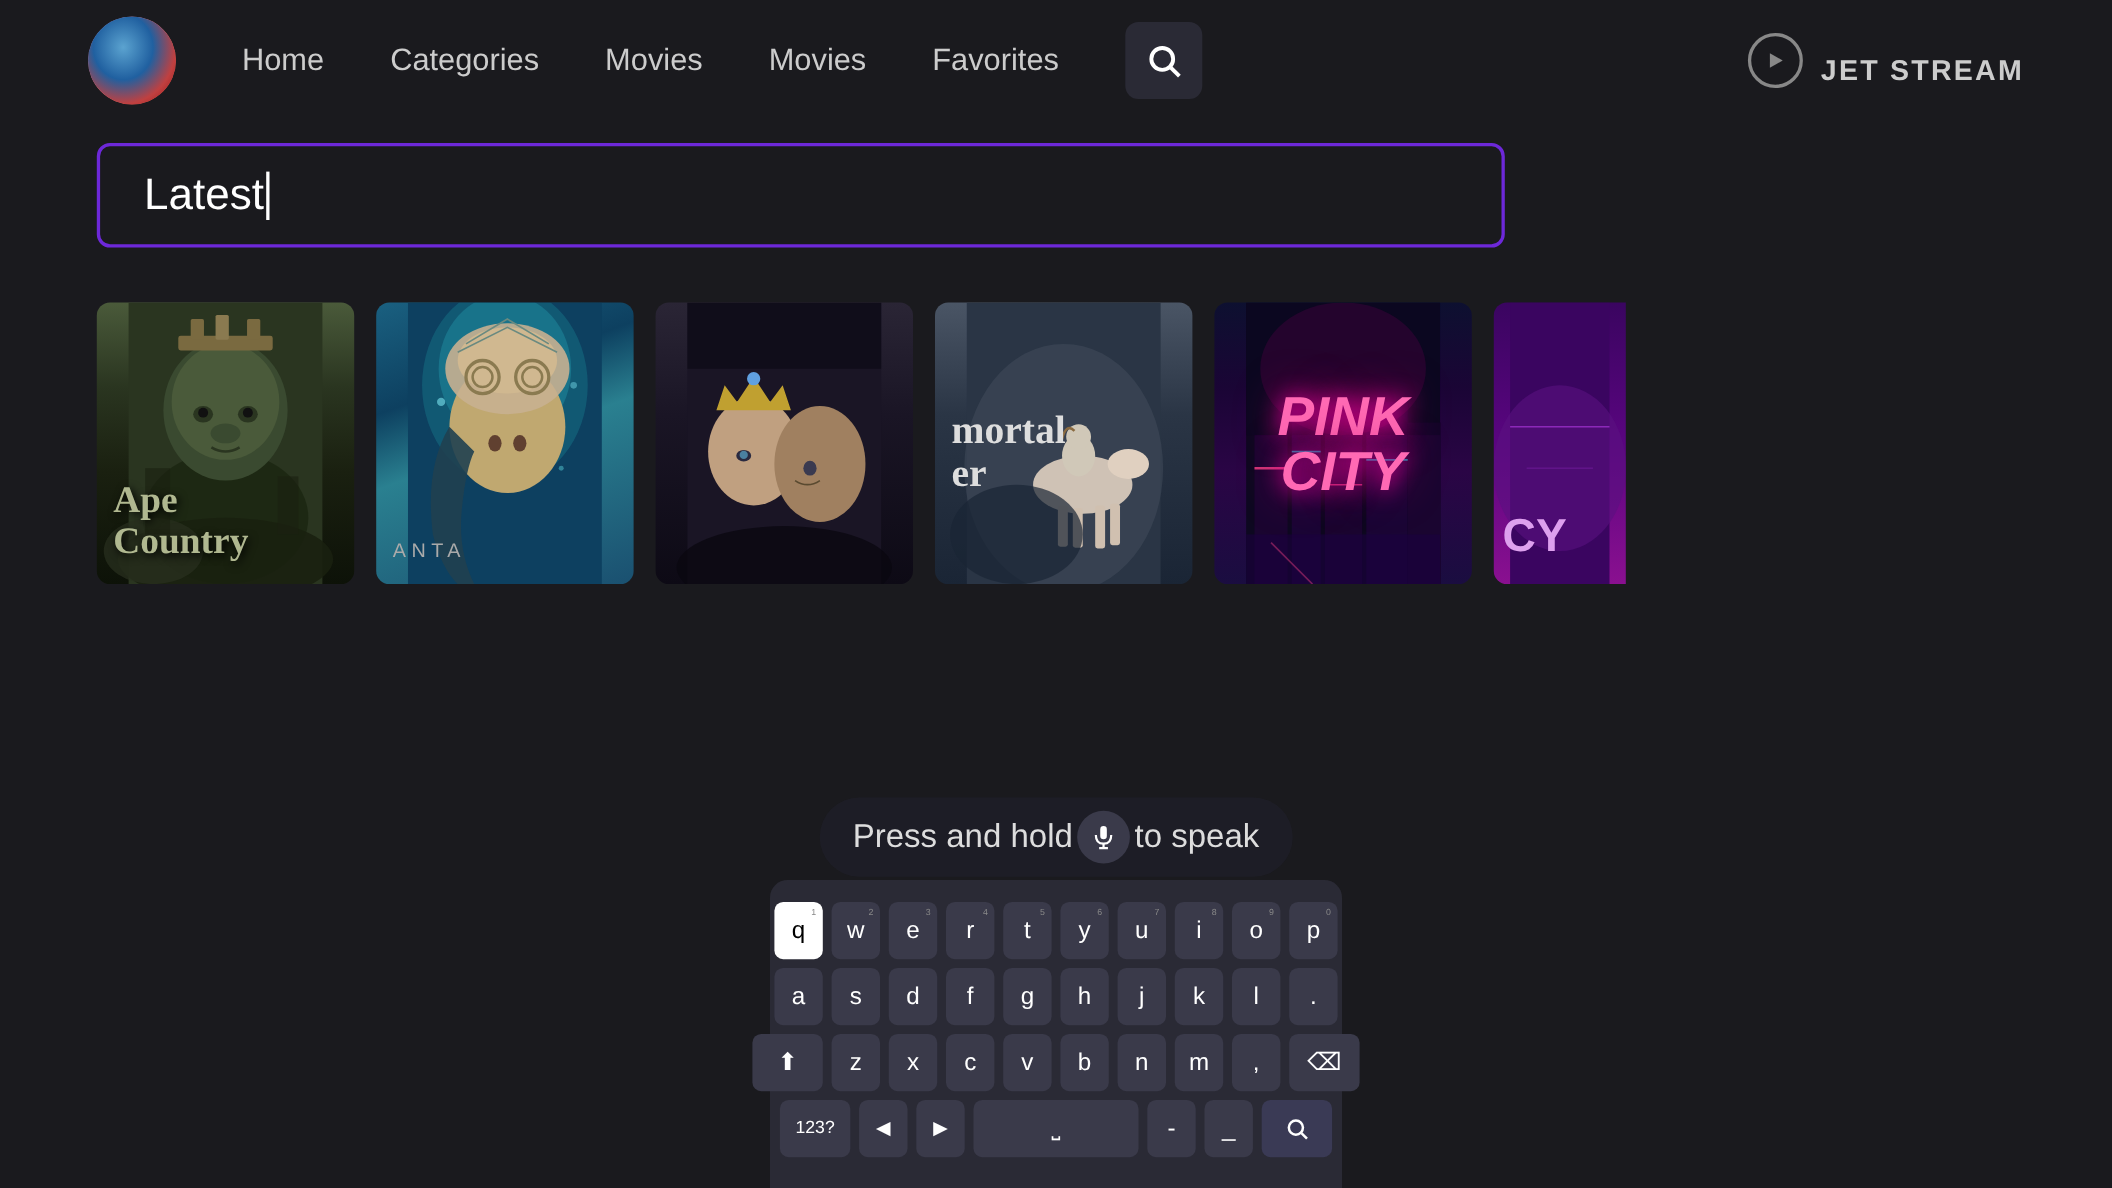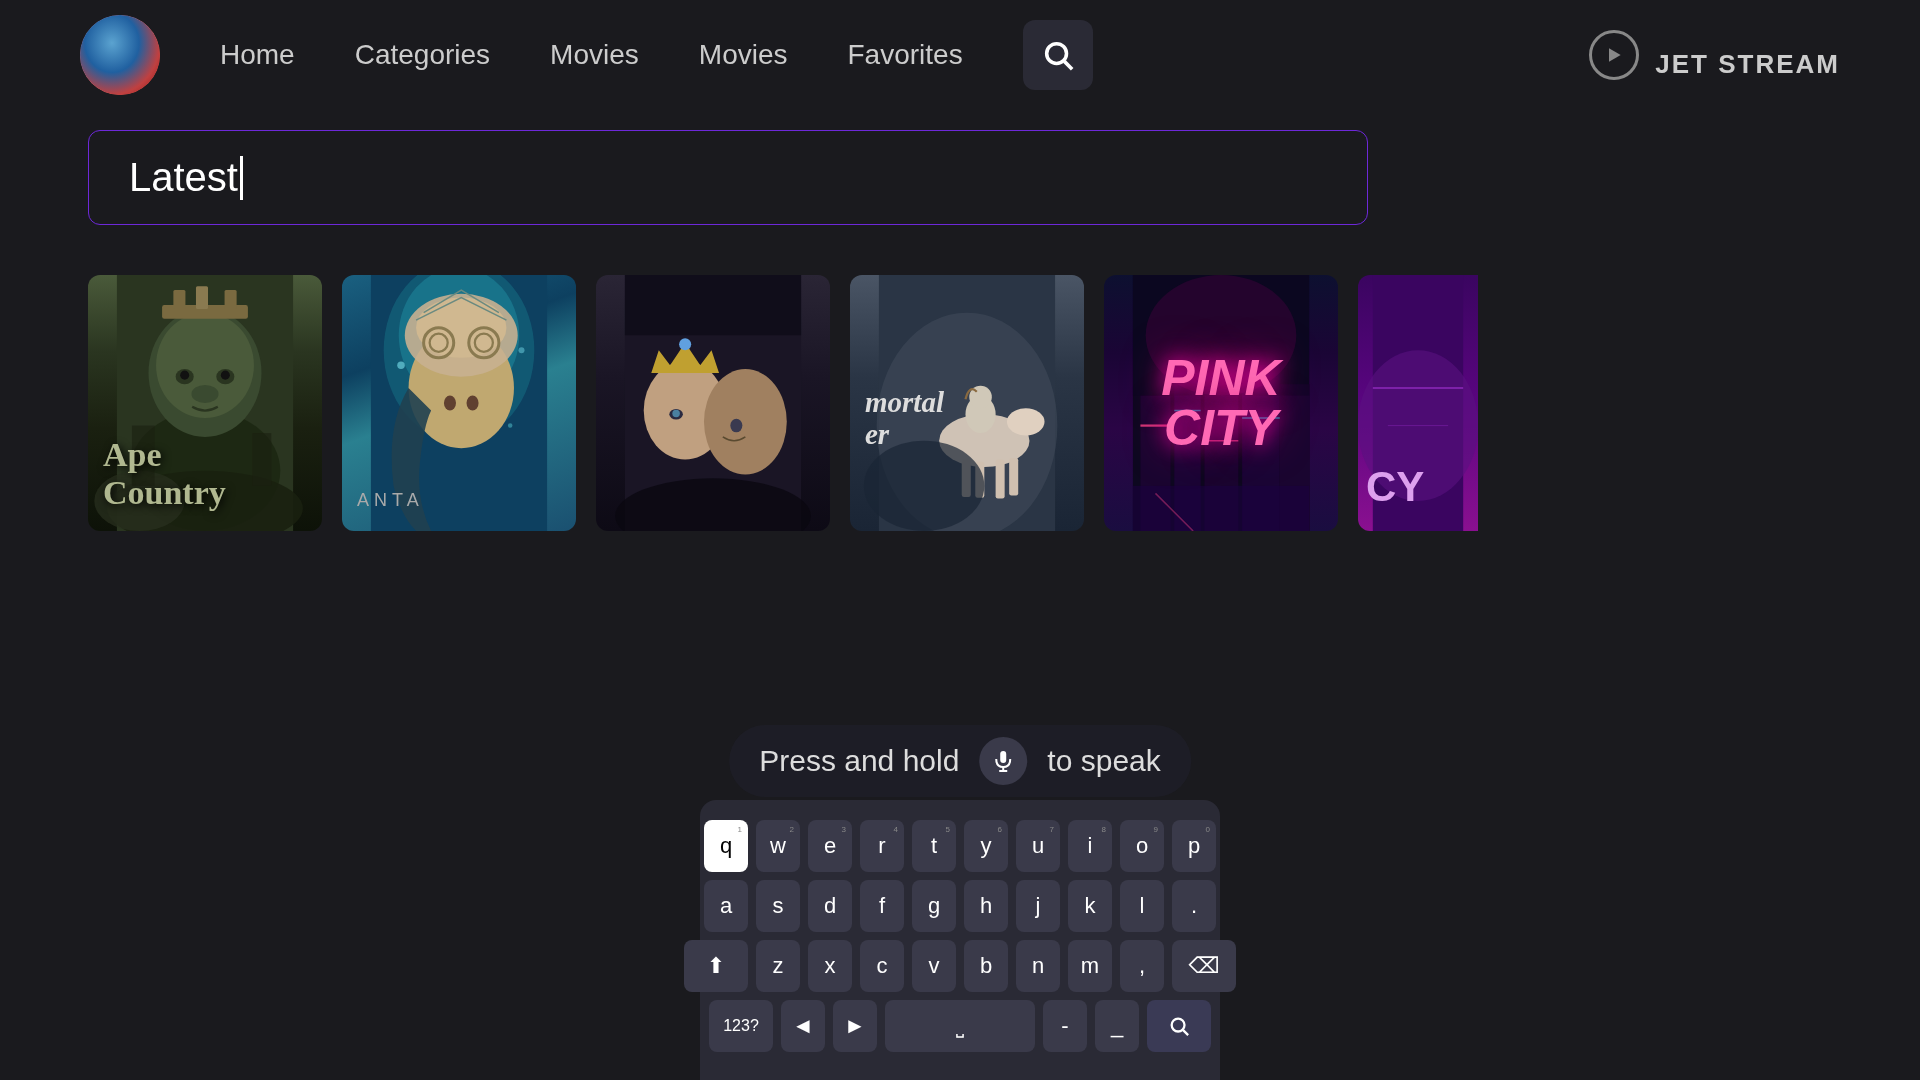--- a/index.html
+++ b/index.html
@@ -88,21 +88,21 @@
       letter-spacing: 2px;
     }
 
     
     .search-section {
       padding: 20px 88px;
     }
     .search-input-box {
       width: 1280px;
       height: 95px;
-      border: 1px solid #6d28d9;
+      border: 3px solid #6d28d9;
       border-radius: 12px;
       background: transparent;
       display: flex;
       align-items: center;
       padding: 0 40px;
     }
     .search-text {
       font-size: 40px;
       color: #fff;
       font-weight: 400;
@@ -189,21 +189,21 @@
     .voice-hint {
       position: absolute;
       top: -75px;
       left: 50%;
       transform: translateX(-50%);
       white-space: nowrap;
       font-size: 30px;
       color: #ddd;
       display: flex;
       align-items: center;
-      gap: 20px;
+      gap: 4px;
       background: rgba(30,30,40,0.85);
       padding: 12px 30px;
       border-radius: 50px;
     }
     .mic-circle {
       width: 48px;
       height: 48px;
       background: #3a3a4a;
       border-radius: 50%;
       display: flex;
@@ -394,21 +394,21 @@
       <rect x="155" y="245" width="12" height="52" fill="#d0c0b0" rx="3"></rect>
       <rect x="173" y="243" width="12" height="50" fill="#d0c0b0" rx="3"></rect>
 
       <ellipse cx="135" cy="185" rx="20" ry="25" fill="#d0c8b8"></ellipse>
       <circle cx="135" cy="162" r="15" fill="#d0c8b8"></circle>
 
       <path d="M115,165 Q120,145 130,155" stroke="#8a6a40" stroke-width="3" fill="none"></path>
 
       <ellipse cx="60" cy="280" rx="80" ry="60" fill="#1a2535" opacity="0.7"></ellipse>
     </svg>
-    <div style="position:absolute;bottom:80px;left:15px;font-size:29px;font-weight:700;color:#ddd;font-family:serif;line-height:1.1;font-style:italic;">mortal<br>er</div>
+    <div style="position:absolute;bottom:80px;left:15px;font-size:36px;font-weight:700;color:#ddd;font-family:serif;line-height:1.1;">mortal<br>er</div>
   </div>
 
   <div class="card card-pink">
     <svg viewBox="0 0 234 340" style="position:absolute;top:0;left:0;width:100%;height:100%">
       <rect width="234" height="340" fill="#0d0820"></rect>
 
       <rect x="10" y="160" width="40" height="180" fill="#1a0530"></rect>
       <rect x="55" y="130" width="35" height="210" fill="#1a0535"></rect>
       <rect x="95" y="150" width="45" height="190" fill="#1a0530"></rect>
       <rect x="145" y="120" width="50" height="220" fill="#1a0535"></rect>

